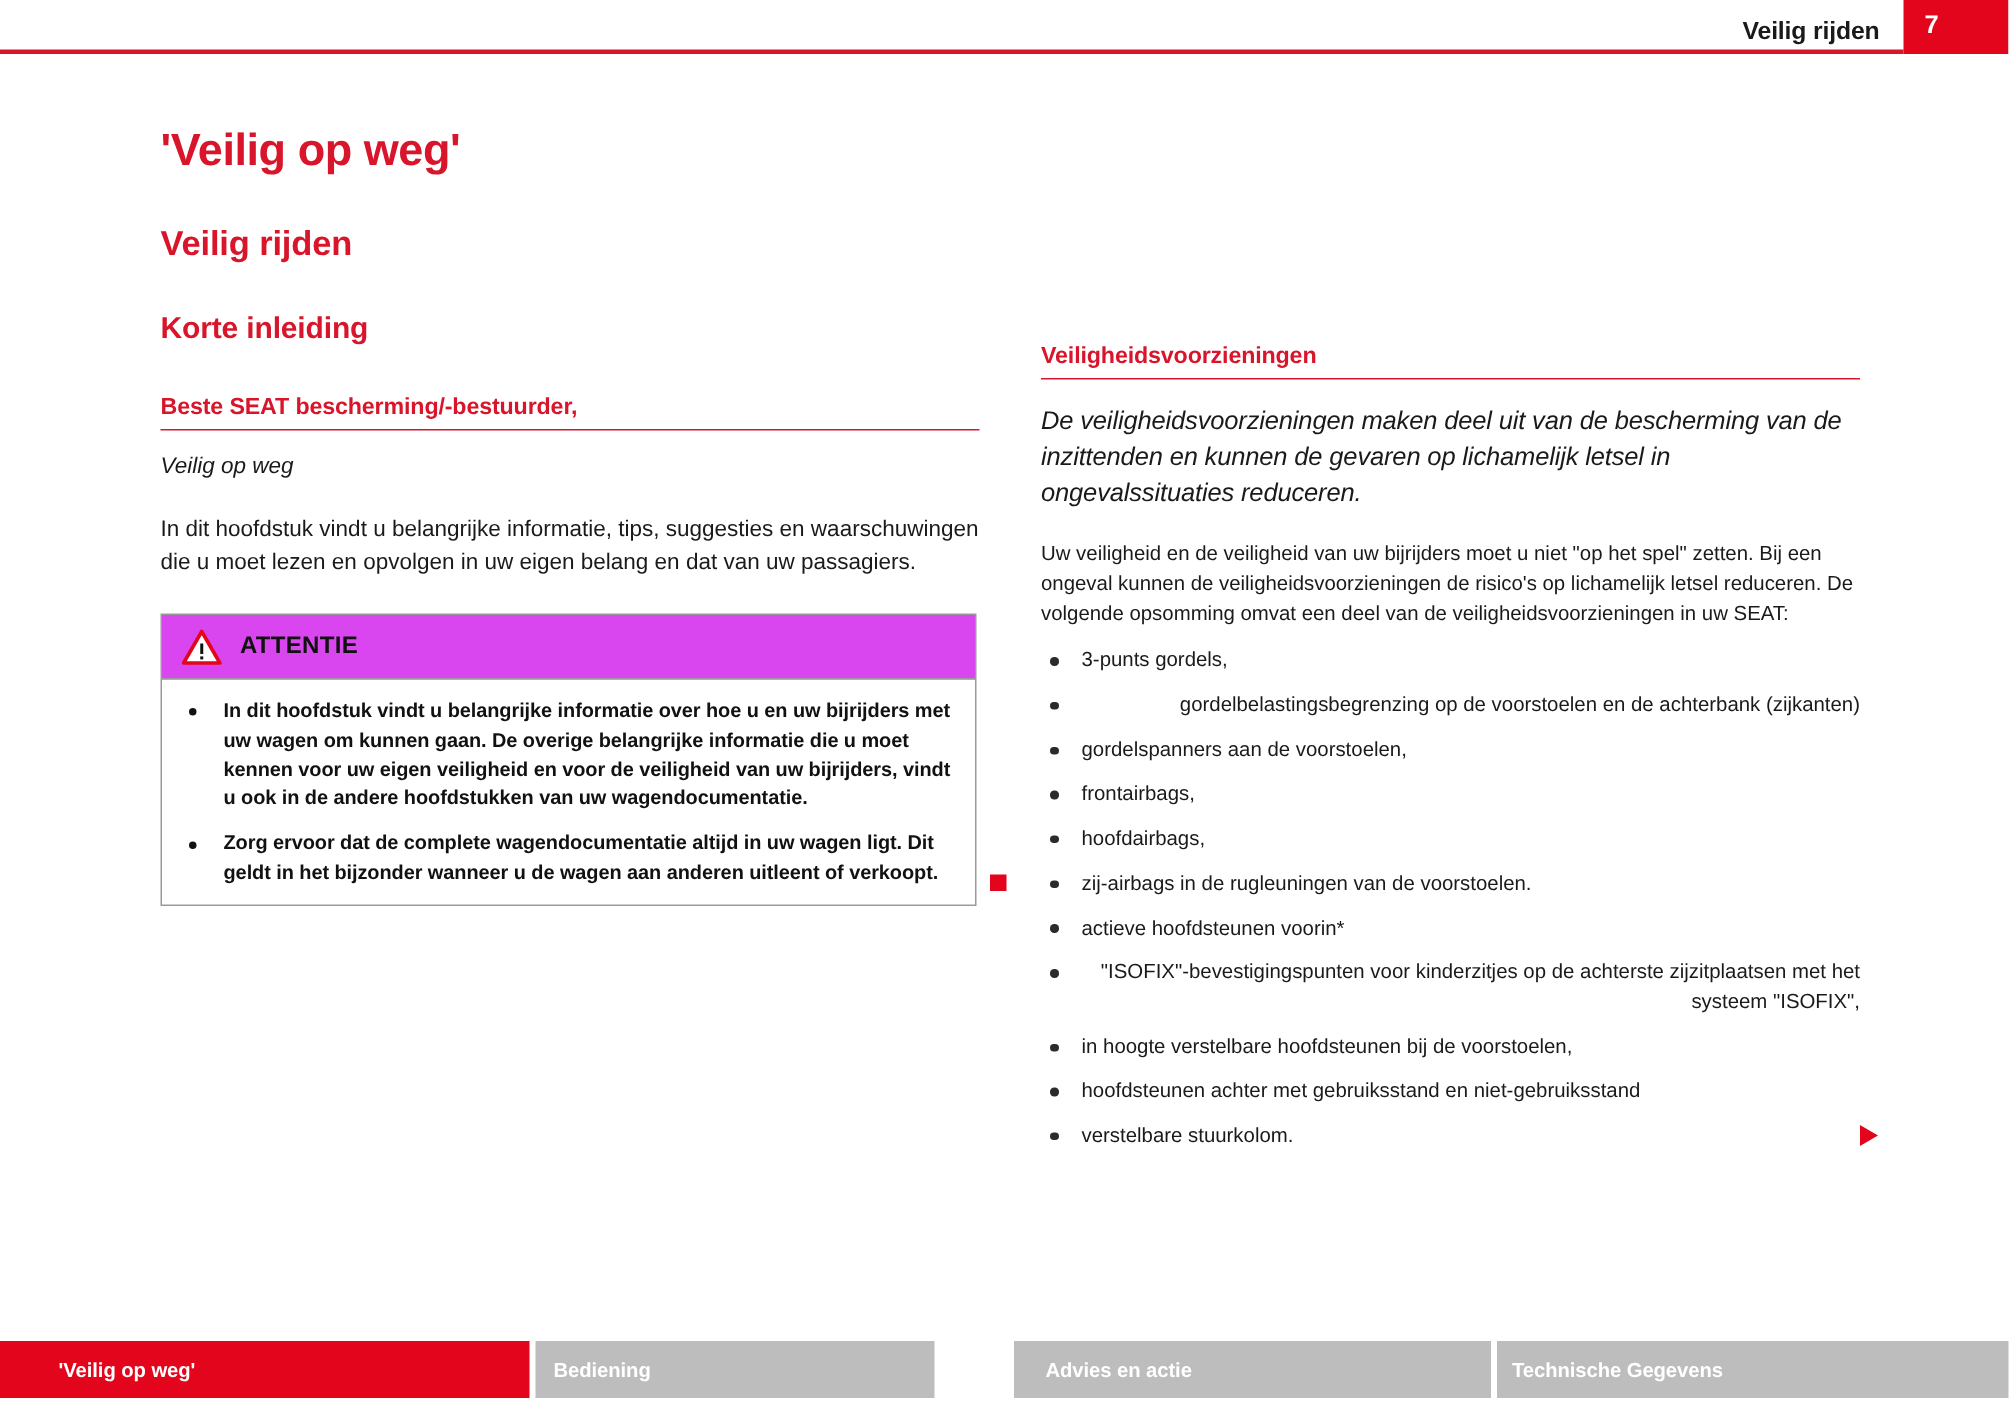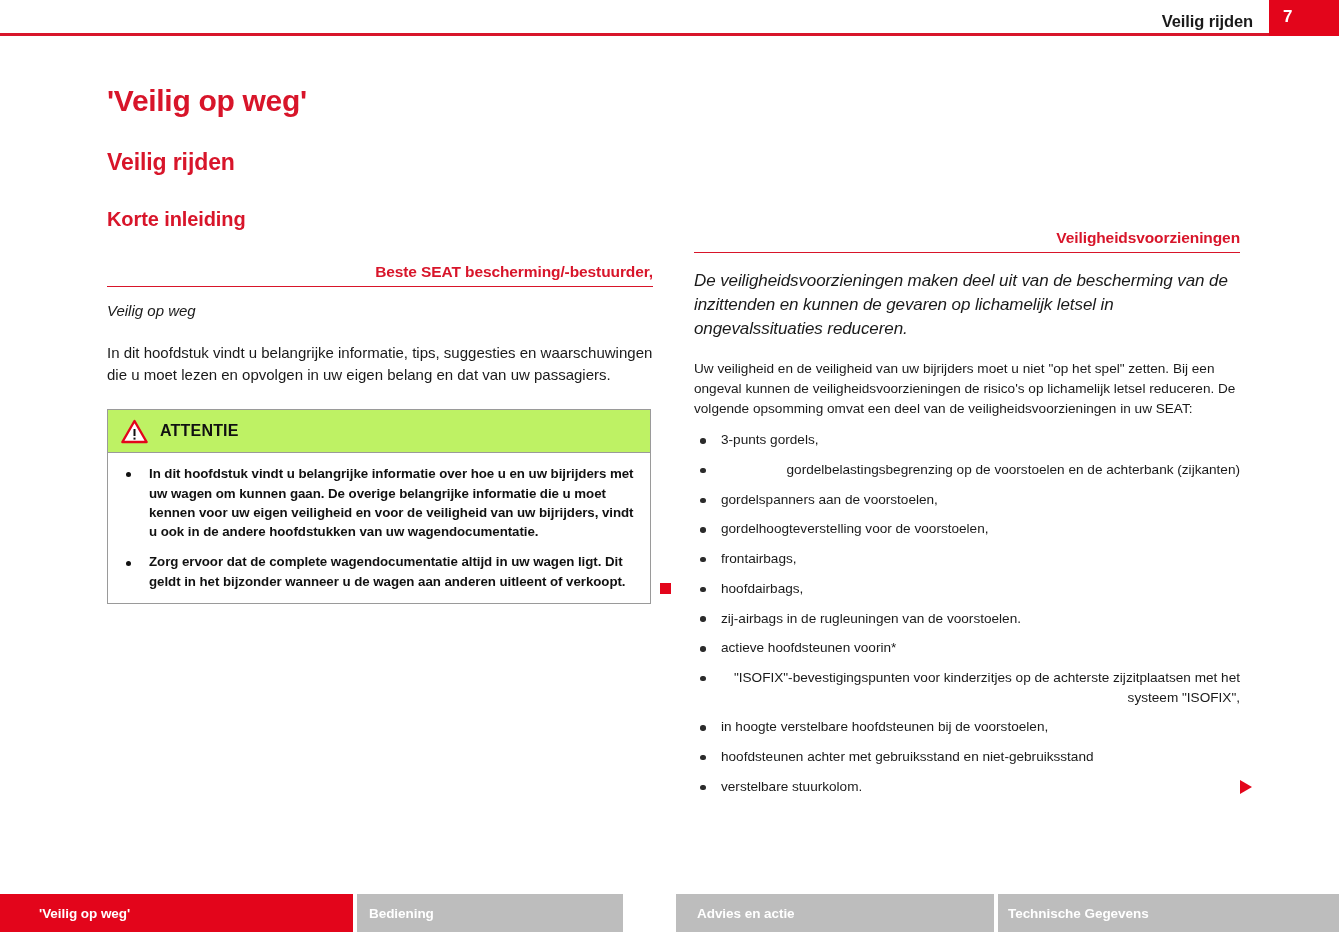--- a/index.html
+++ b/index.html
@@ -110,21 +110,20 @@
   }
   .subsection-title {
     font-size: 15.5px;
     font-weight: bold;
     color: #d8152a;
     margin: 0;
     line-height: 1.15;
     letter-spacing: -0.1px;
     padding-bottom: 5px;
     border-bottom: 1.6px solid #d8152a;
-    text-align: right;
   }
   .sub-left { margin-top: 33px; }
   .sub-right { margin-top: 0; }
 
   .italic-lead {
     font-size: 15px;
     font-style: italic;
     line-height: 1.45;
     margin: 0;
     padding-top: 13px;
@@ -157,21 +156,21 @@
   
   .attention-box {
     position: relative;
     margin-top: 23px;
     width: 544px;
     border: 1px solid #9a9a9a;
     background: #ffffff;
     box-sizing: border-box;
   }
   .attention-head {
-    background: #bef264;
+    background: #d946ef;
     border-bottom: 1px solid #9a9a9a;
     height: 43px;
     display: flex;
     align-items: center;
     padding-left: 13px;
     box-sizing: border-box;
   }
   .warn-icon {
     width: 27px;
     height: 25px;
@@ -333,21 +332,20 @@
 
   <div class="col-right">
     <h4 class="subsection-title sub-right" style="margin-top:187px;">Veiligheidsvoorzieningen</h4>
     <p class="italic-block">De veiligheidsvoorzieningen maken deel uit van de bescherming van de inzittenden en kunnen de gevaren op lichamelijk letsel in ongevalssituaties reduceren.</p>
     <p class="body-text-sm">Uw veiligheid en de veiligheid van uw bijrijders moet u niet "op het spel" zetten. Bij een ongeval kunnen de veiligheidsvoorzieningen de risico's op lichamelijk letsel reduceren. De volgende opsomming omvat een deel van de veiligheidsvoorzieningen in uw SEAT:</p>
 
     <ul class="bullet-list">
       <li><span class="dot"></span><span>3-punts gordels,</span></li>
       <li class="wrap"><span class="dot"></span><span class="txt">gordelbelastingsbegrenzing op de voorstoelen en de achterbank (zijkanten)</span></li>
       <li><span class="dot"></span><span>gordelspanners aan de voorstoelen,</span></li>
-      <li><span class="dot"></span><span>gordelhoogteverstelling voor de voorstoelen,</span></li>
       <li><span class="dot"></span><span>frontairbags,</span></li>
       <li><span class="dot"></span><span>hoofdairbags,</span></li>
       <li><span class="dot"></span><span>zij-airbags in de rugleuningen van de voorstoelen.</span></li>
       <li><span class="dot"></span><span>actieve hoofdsteunen voorin*</span></li>
       <li class="wrap"><span class="dot"></span><span class="txt">"ISOFIX"-bevestigingspunten voor kinderzitjes op de achterste zijzitplaatsen met het systeem "ISOFIX",</span></li>
       <li><span class="dot"></span><span>in hoogte verstelbare hoofdsteunen bij de voorstoelen,</span></li>
       <li><span class="dot"></span><span>hoofdsteunen achter met gebruiksstand en niet-gebruiksstand</span></li>
       <li style="position:relative;">
         <span class="dot"></span>
         <span>verstelbare stuurkolom.</span>

